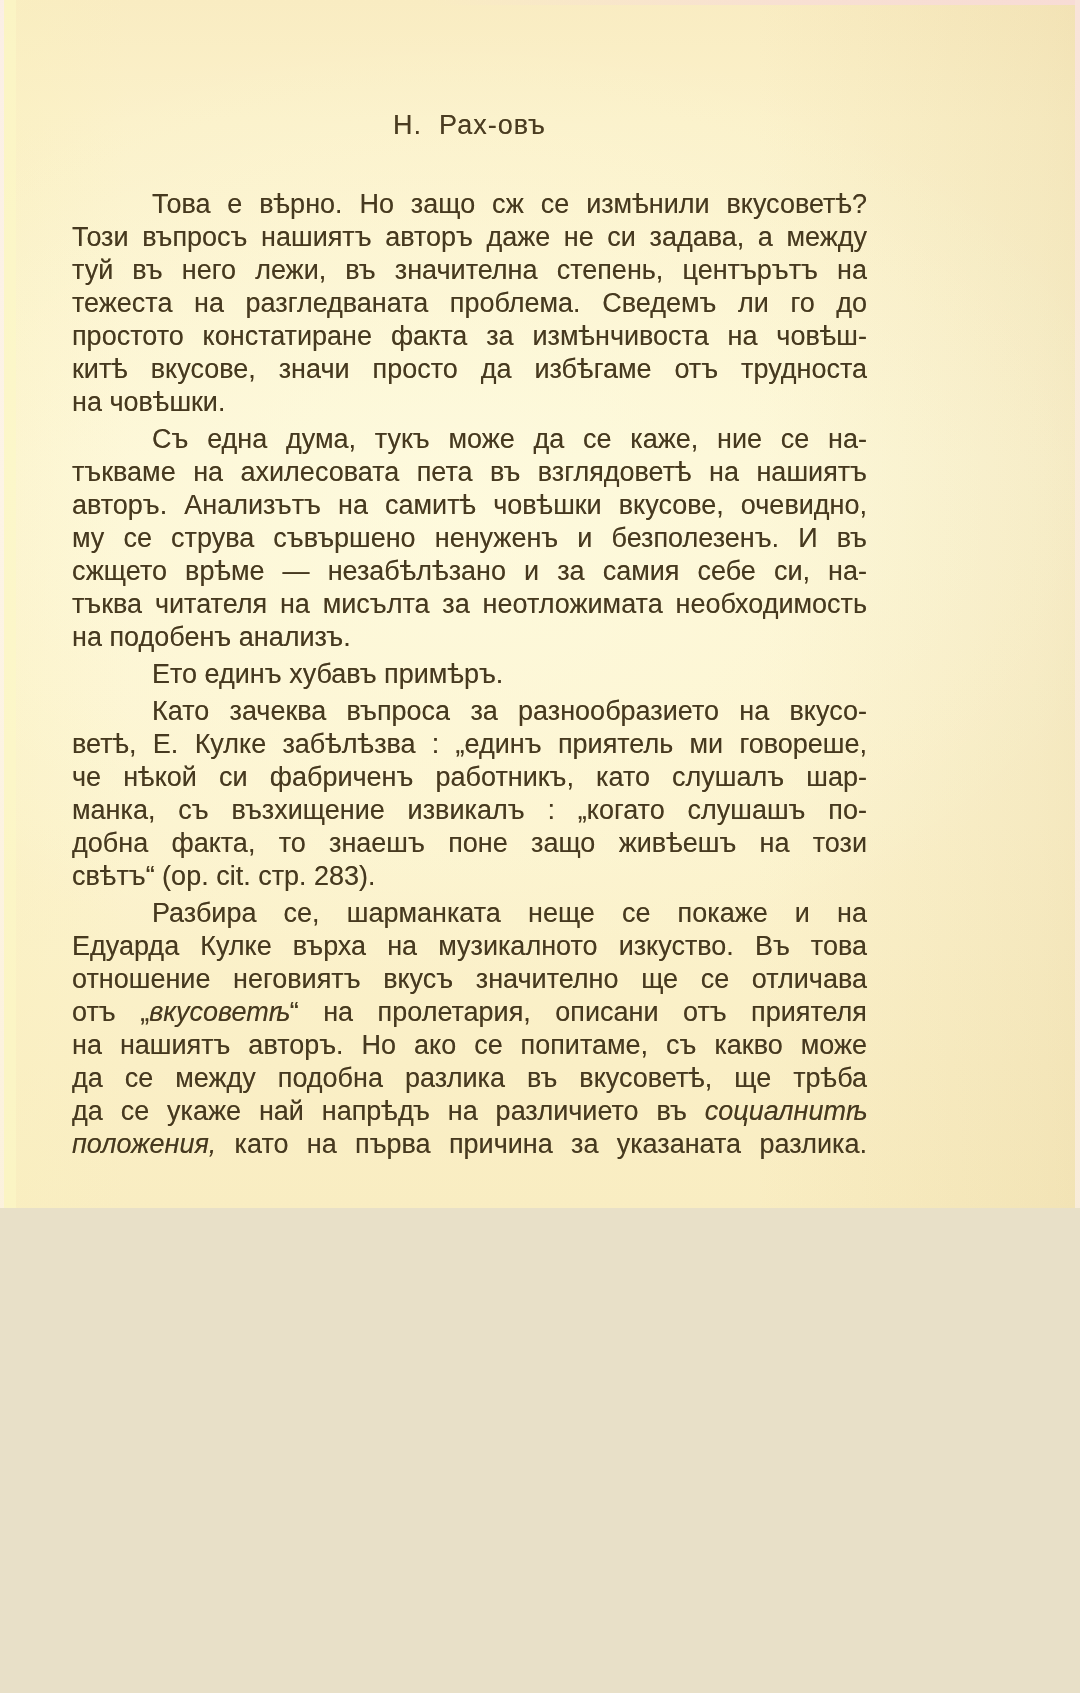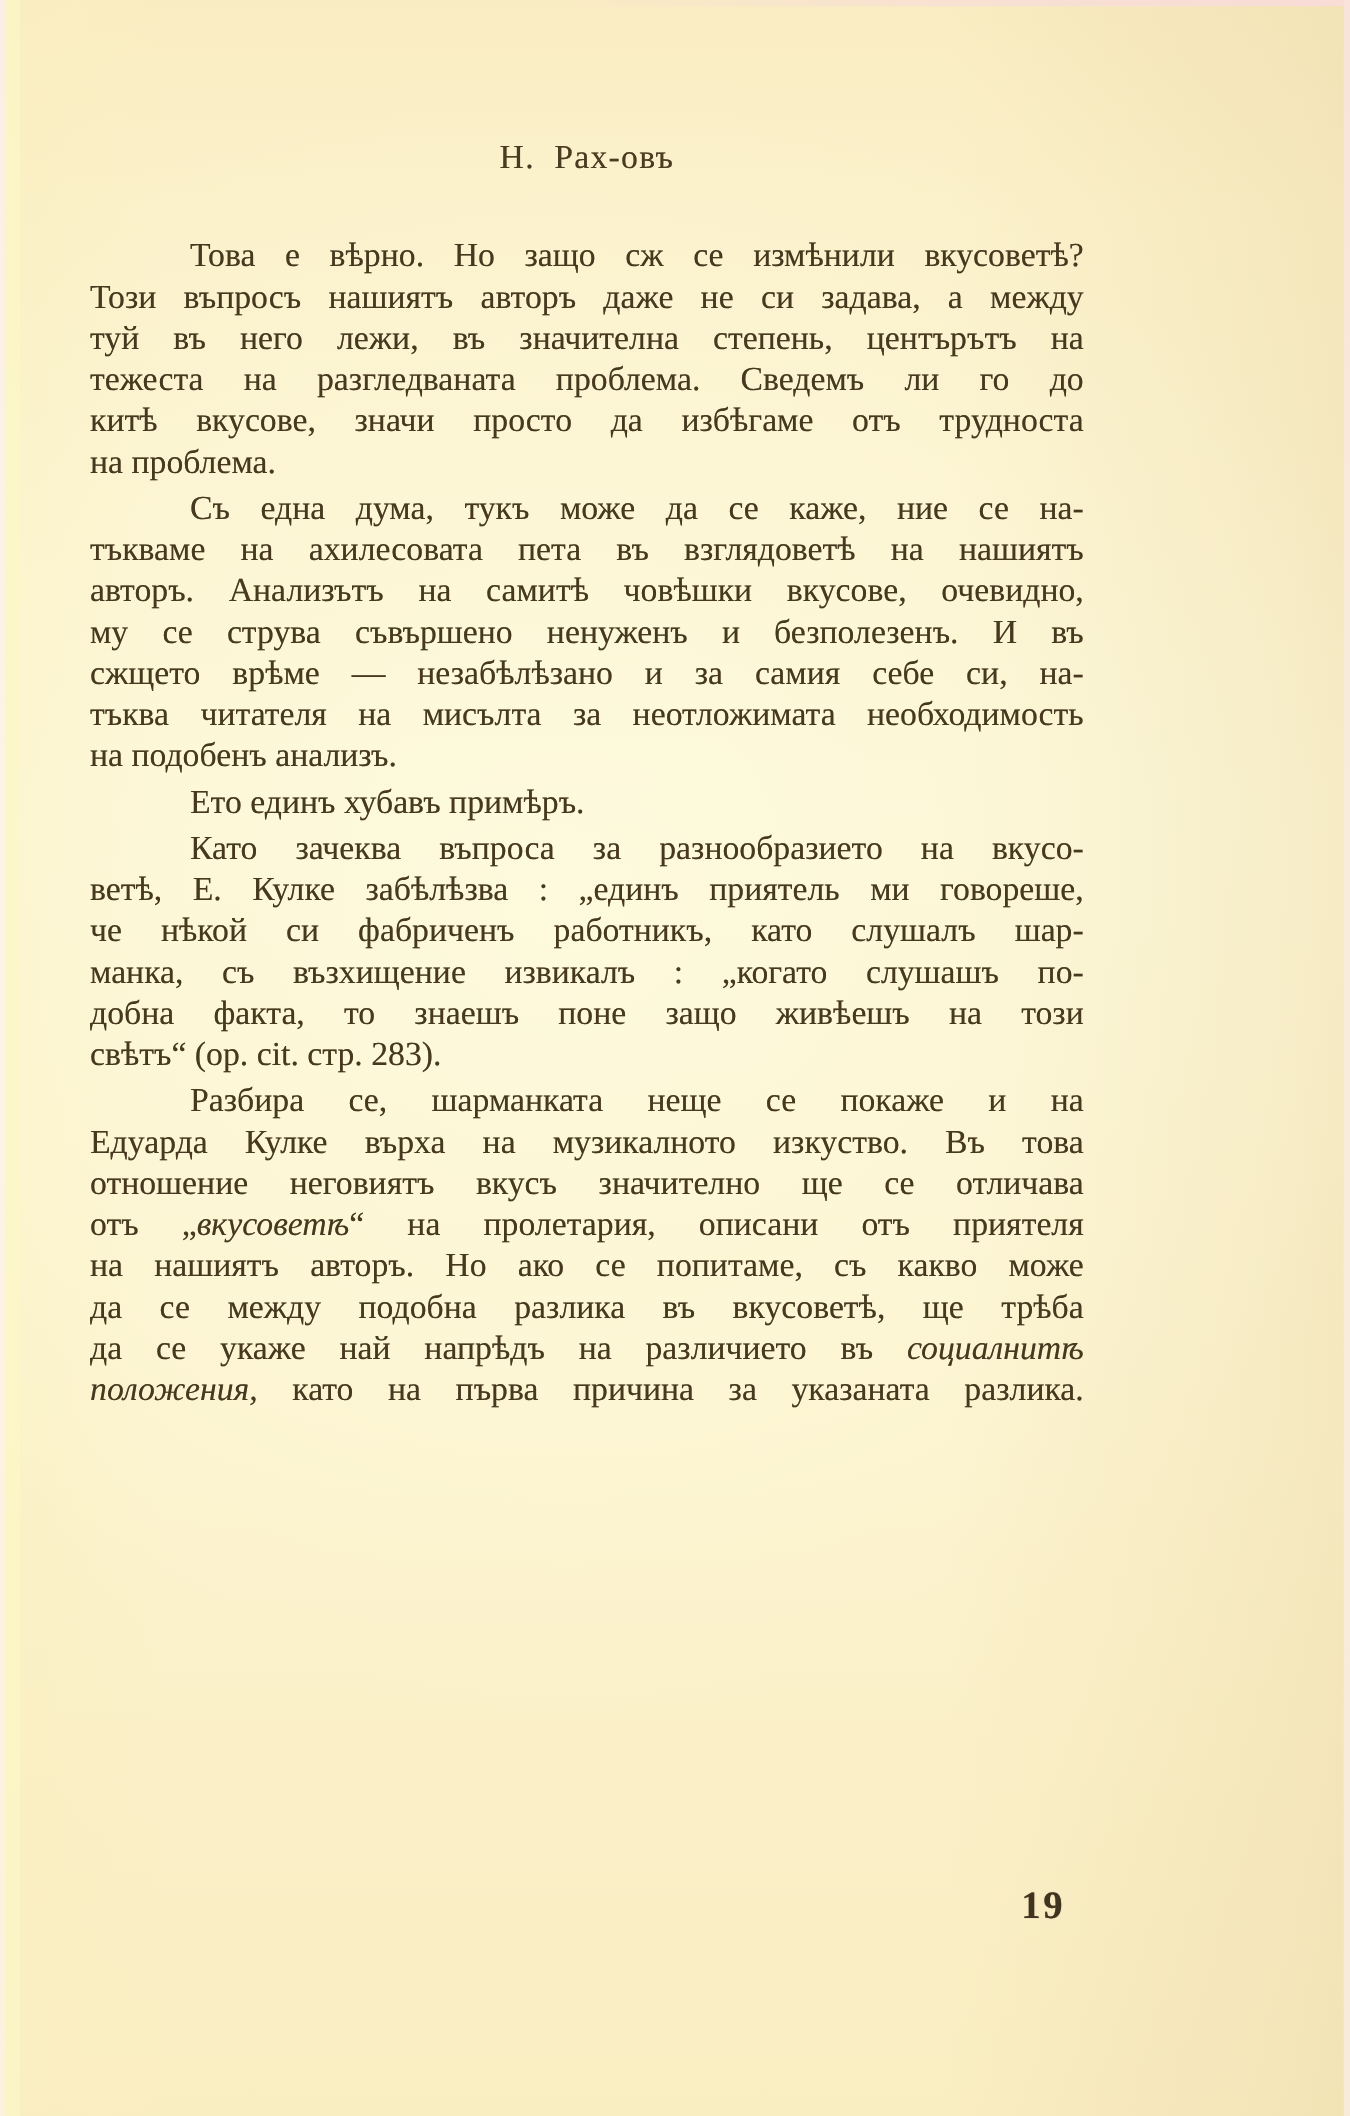--- a/index.html
+++ b/index.html
@@ -3,23 +3,23 @@
 <meta charset="utf-8">
 <style>
   html, body {
     margin: 0;
     padding: 0;
     background: #e8e0c8;
   }
   .scan-page {
     position: relative;
     width: 1080px;
-    height: 1693px;
+    height: 1208px;
     overflow: hidden;
-    font-family: Liberation Serif, serif;
+    font-family: Liberation Sans, sans-serif;
     color: var(--ink, #46391f);
     background:
       radial-gradient(ellipse 90% 55% at 42% 42%, rgba(255,253,228,0.60), rgba(255,253,228,0) 72%),
       linear-gradient(90deg, rgba(250,240,190,0.45) 0%, rgba(250,240,190,0) 12%, rgba(0,0,0,0) 70%, rgba(214,186,126,0.16) 96%, rgba(214,186,126,0.20) 100%),
       linear-gradient(180deg, #f9ecc2 0%, #fbf1ca 10%, #fcf5d3 38%, #fcf3ce 68%, #faefc6 88%, #f9edc2 100%);
   }
   .edge-left-white {
     position: absolute; left: 0; top: 0; width: 4px; height: 100%;
     background: linear-gradient(180deg, #fbefe9, #fdf4e8 40%, #fcf2df);
     opacity: 0.9;
@@ -87,22 +87,23 @@
   <div class="edge-right-pink"></div>
 
   <div class="running-header">Н.  Рах-овъ</div>
 
   <div class="text-block">
       <div class="paragraph">
         <div class="line firstline"><span>Това е вѣрно. Но защо сж се измѣнили вкусоветѣ?</span></div>
         <div class="line"><span>Този въпросъ нашиятъ авторъ даже не си задава, а между</span></div>
         <div class="line"><span>туй въ него лежи, въ значителна степень, центърътъ на</span></div>
         <div class="line"><span>тежеста на разгледваната проблема. Сведемъ ли го до</span></div>
+        <div class="line"><span>простото констатиране факта за измѣнчивоста на човѣш-</span></div>
         <div class="line"><span>китѣ вкусове, значи просто да избѣгаме отъ трудноста</span></div>
-        <div class="line lastline"><span>на проблема.</span></div>
+        <div class="line lastline"><span>на човѣшки.</span></div>
       </div>
       <div class="paragraph">
         <div class="line firstline"><span>Съ една дума, тукъ може да се каже, ние се на-</span></div>
         <div class="line"><span>тъкваме на ахилесовата пета въ взглядоветѣ на нашиятъ</span></div>
         <div class="line"><span>авторъ. Анализътъ на самитѣ човѣшки вкусове, очевидно,</span></div>
         <div class="line"><span>му се струва съвършено ненуженъ и безполезенъ. И въ</span></div>
         <div class="line"><span>сжщето врѣме — незабѣлѣзано и за самия себе си, на-</span></div>
         <div class="line"><span>тъква читателя на мисълта за неотложимата необходимость</span></div>
         <div class="line lastline"><span>на подобенъ анализъ.</span></div>
       </div>

